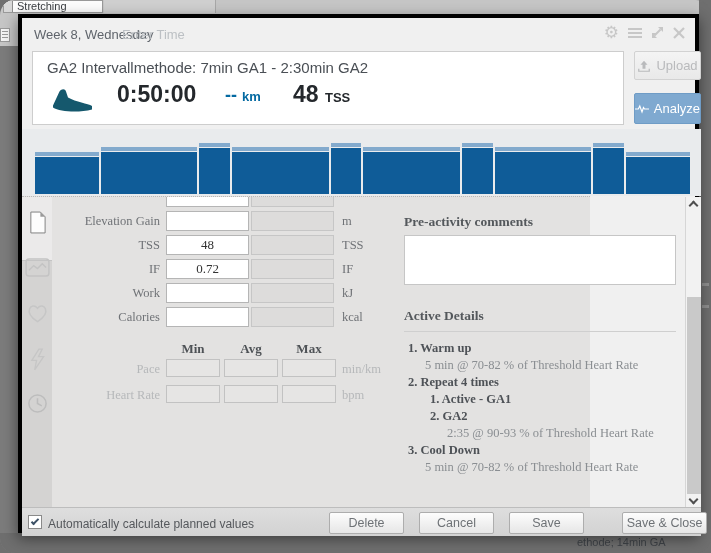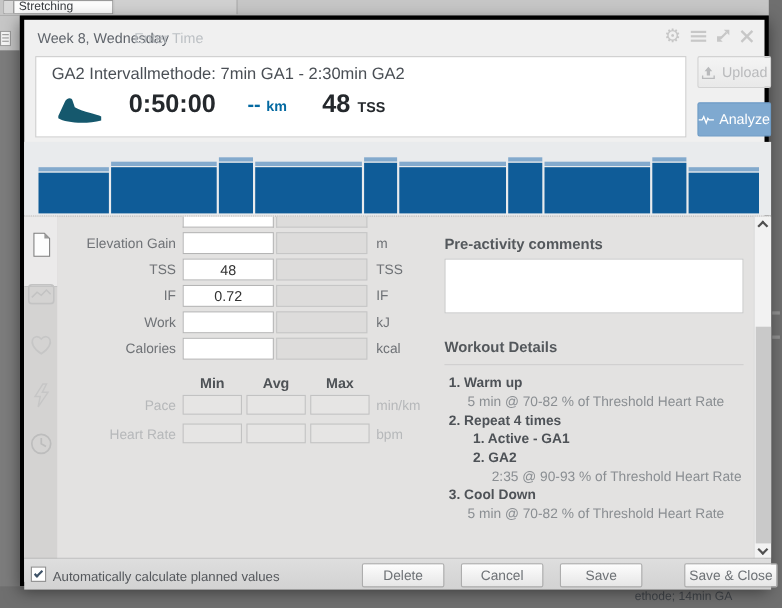--- a/index.html
+++ b/index.html
@@ -1,18 +1,18 @@
 <!DOCTYPE html>
 <html><head>
 <meta charset="utf-8">
 <style>
   * { margin:0; padding:0; box-sizing:border-box; }
   html,body { width:711px; height:553px; overflow:hidden; background:#6f6f6f;
               font-family:"Liberation Sans", sans-serif; }
-  .stage { position:relative; width:711px; height:553px; overflow:hidden; }
+  .stage { position:relative; width:711px; height:553px; overflow:hidden;border-radius:15px; }
 
   
   .bg-top-strip { position:absolute; left:0; top:0; width:699px; height:14px; background:#c6c6c6; }
   .bg-tab2 { position:absolute; left:104px; top:0; width:112px; height:13px; background:#d0d0d0; border-right:1px solid #a8a8a8; }
   .bg-stretch-box { position:absolute; left:3px; top:0; width:100px; height:13px; background:#fdfdfd;
                     border:1px solid #9a9a9a; font-size:11px; color:#3a3d41; line-height:11px;
                     padding-left:13px; overflow:hidden; }
   .bg-stretch-check { position:absolute; left:0; top:0; width:9px; height:12px; background:#d9d9d9; border-right:1px solid #8e8e8e; }
   .bg-left-strip-top { position:absolute; left:0; top:14px; width:18px; height:32px; background:#c6c6c6; }
   .bg-left-box { position:absolute; left:0; top:28px; width:10px; height:14px; background:#f5f5f5; border:1px solid #9a9a9a; }
@@ -55,22 +55,22 @@
 
   
   .chart { position:absolute; left:0; top:111px; width:679px; height:67px; background:#e9ebed; }
   .chart-bars { position:absolute; left:13px; top:3px; width:657px; height:62px; display:flex; align-items:flex-end; }
   .bar { display:flex; flex-direction:column; margin-right:2px; }
   .bar .cap { height:4px; }
   .bar .sep { height:1px; background:#e9ebed; }
   .bar .fill { flex:1; }
 
   
-  .body-area { position:absolute; left:0; top:178px; width:679px; height:311px; background:#e3e2e1;
-               border-top:1px dotted #b9b9b9; }
+  .body-area { position:absolute; left:0; top:178px; width:568px; height:311px; background:#e3e2e1;
+               border-top:1px dotted #b9b9b9;font-family:Liberation Serif, serif; }
   .side-tabs { position:absolute; left:0; top:0; width:30px; height:311px; background:#d4d3d2; }
   .tab { position:absolute; left:0; width:30px; display:flex; justify-content:center; cursor:pointer; }
   .tab-active-bg { position:absolute; left:0; top:0; width:30px; height:64px; background:#ebeaea; border-bottom:1px solid #c4c4c4; }
 
   .frow-label { position:absolute; width:138px; text-align:right; font-size:12.5px; color:#6f7276; }
   .frow-label.dim { color:#b6b8ba; }
   .fin { position:absolute; width:83px; height:20px; border:1px solid #b5b5b5; background:#fff;
          font-size:13px; color:#333; text-align:center; font-family:inherit; }
   .fin.gray { background:#dddcdb; border-color:#c6c6c6; }
   .fin.small { width:54px; height:18px; background:#e6e5e4; border-color:#c2c2c2; }
@@ -322,21 +322,21 @@
       <span class="funit dim" style="top:165px;">min/km</span>
 
       <span class="frow-label dim" style="left:0; top:191px;">Heart Rate</span>
       <input class="fin small" style="left: 144px; top: 188px;" disabled="">
       <input class="fin small" style="left: 202px; top: 188px;" disabled="">
       <input class="fin small" style="left: 260px; top: 188px;" disabled="">
       <span class="funit dim" style="top:191px;">bpm</span>
 
       <span class="rp-title" style="top:17px;">Pre-activity comments</span>
       <textarea class="rp-textarea" value="" style=""></textarea>
-      <span class="rp-title" style="top:111px;">Workout Details</span>
+      <span class="rp-title" style="top:111px;">Active Details</span>
       <div class="rp-divider"></div>
 
       <div class="wd-list">
         <div class="wd-item lvl0">
           <div class="wd-title"><span>1.</span> <span>Warm up</span></div>
           <div class="wd-detail">5 min @ 70-82 % of Threshold Heart Rate</div>
         </div>
         <div class="wd-item lvl0">
           <div class="wd-title"><span>2.</span> <span>Repeat 4 times</span></div>
 

